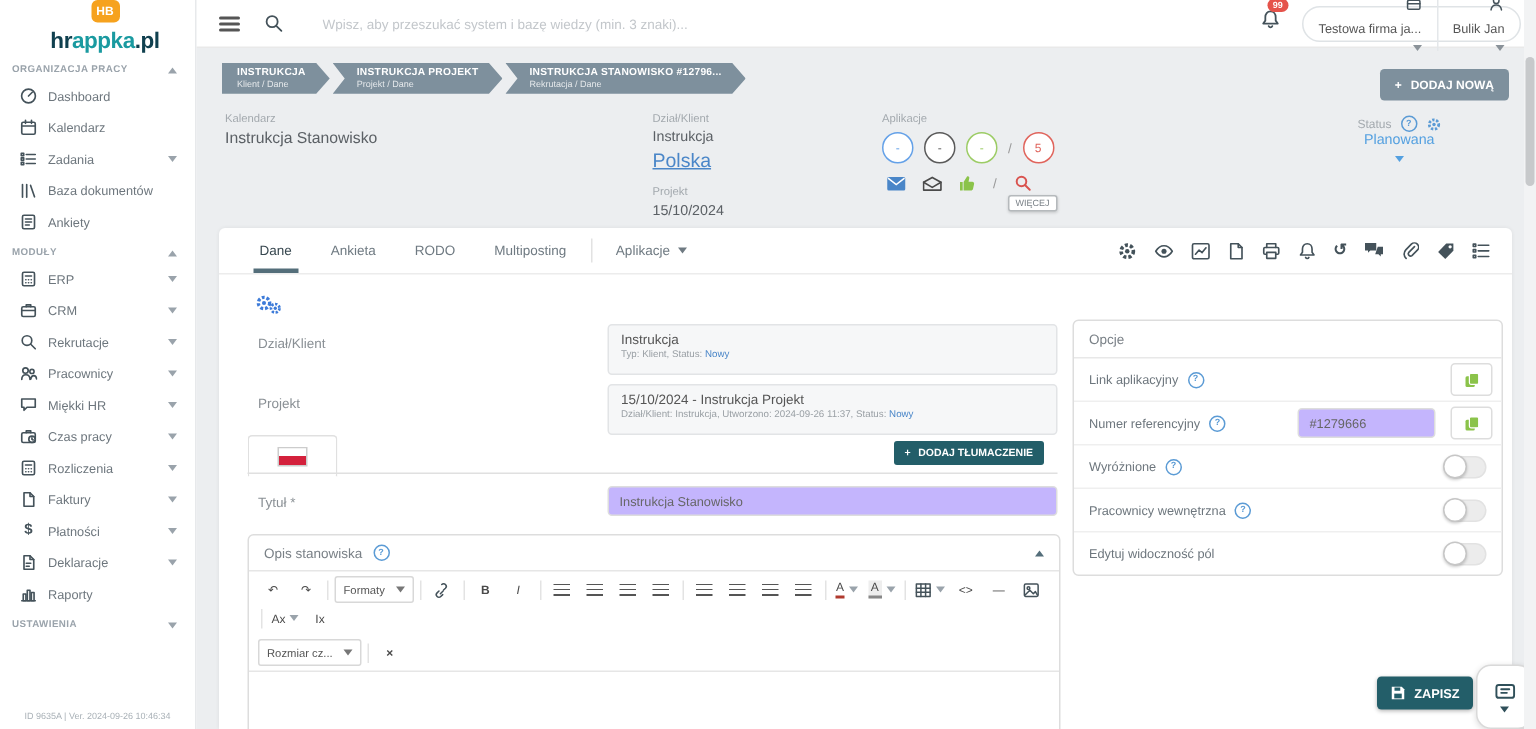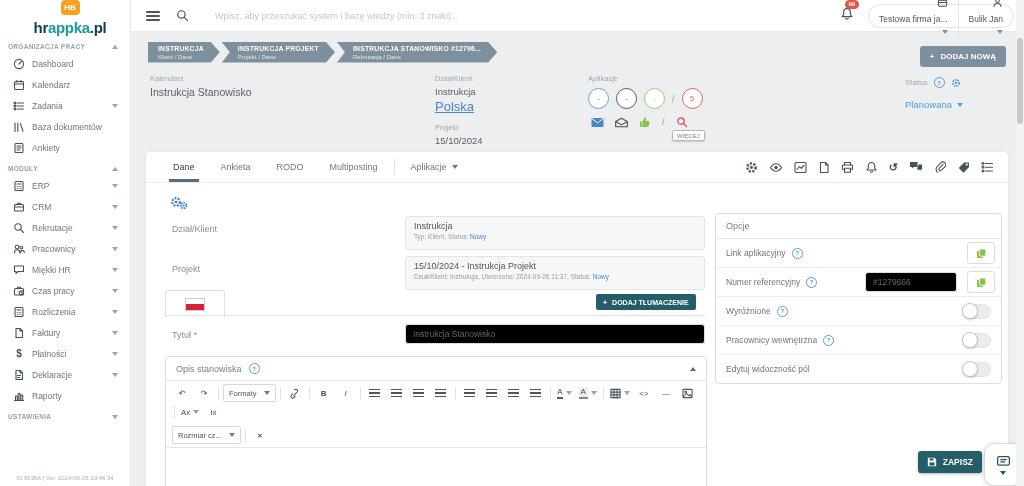--- a/index.html
+++ b/index.html
@@ -43,21 +43,21 @@
   .bc b{display:block;font-size:6.8px;letter-spacing:.2px;}
   .bc i{display:block;font-style:normal;font-size:6px;opacity:.8;margin-top:1.5px;}
   .btn-slate{position:absolute;right:18px;top:46px;height:21px;background:#7e909d;border-radius:3px;color:#fff;font-size:8px;font-weight:bold;display:flex;align-items:center;gap:6px;padding:0 10px;cursor:pointer;}
   .lab{font-size:7.5px;color:#a3a9ae;}
   .val{font-size:10.5px;color:#5b6065;margin-top:3px;}
   .val-s{font-size:9.5px;color:#5b6065;margin-top:3px;}
   .link{font-size:13px;color:#4a86c8;text-decoration:underline;margin-top:2px;cursor:pointer;}
   .circle{width:19px;height:19px;border-radius:50%;display:flex;align-items:center;justify-content:center;font-size:8px;cursor:pointer;background:#fff;}
   .slash{color:#999;font-size:9px;}
   .wiecej{position:absolute;border:1px solid #b5b9bc;background:#fff;color:#7a8187;font-size:6px;padding:1.5px 4px;border-radius:2px;box-shadow:0 1px 2px rgba(0,0,0,.15);cursor:pointer;}
-  .status-val{font-size:9.5px;color:#54a0e0;margin-top:11px;display:flex;align-items:center;gap:5px;cursor:pointer;}
+  .status-val{font-size:9.5px;color:#54a0e0;margin-top:0;display:flex;align-items:center;gap:5px;cursor:pointer;flex-direction:column;}
   .status-val .caret{border-top-color:#54a0e0;}
   .help{display:inline-flex;width:9px;height:9px;border:1px solid #5b9bd5;border-radius:50%;color:#5b9bd5;font-size:6px;align-items:center;justify-content:center;font-weight:bold;flex:0 0 auto;cursor:pointer;}
   
   .card{position:absolute;left:146px;top:152px;width:862px;height:334px;background:#fff;border-radius:4px 4px 0 0;box-shadow:0 0 3px rgba(0,0,0,.07);}
   .tabs{display:flex;align-items:stretch;height:30px;border-bottom:1px solid #ececec;padding-left:14px;}
   .tab{display:flex;align-items:center;padding:0 13px;font-size:9px;color:#6f7a82;position:relative;cursor:pointer;gap:5px;}
   .tab.active{color:#37474f;}
   .tab.active::after{content:"";position:absolute;left:9px;right:9px;bottom:0;height:3px;background:#546e7a;}
   .tab .caret{border-top-color:#6f7a82;}
   .vdiv{width:1px;background:#e2e2e2;margin:7px 3px;}
@@ -69,21 +69,21 @@
   .fld-box{position:absolute;left:259px;width:300px;height:34px;background:#f6f7f8;border:1px solid #e2e4e6;border-radius:3px;padding:4px 8px;box-sizing:border-box;cursor:pointer;}
   .fld-box .l1{font-size:9px;color:#555;}
   .fld-box .l2{font-size:6.5px;color:#9aa0a5;margin-top:2px;}
   .blue{color:#4a86c8;}
   .flag-tab{position:absolute;left:19px;top:138px;width:58px;height:26px;border:1px solid #e0e0e0;border-bottom:1px solid #fff;border-radius:3px 3px 0 0;display:flex;align-items:center;justify-content:center;cursor:pointer;z-index:2;}
   .flag{width:20px;height:13px;border:1px solid #ccc;box-sizing:border-box;}
   .flag .t{height:50%;background:#fff;}
   .flag .b{height:50%;background:#d4213c;}
   .tab-line{position:absolute;left:19px;top:163px;width:540px;height:1px;background:#e0e0e0;}
   .btn-teal{background:#235e69;color:#fff;font-size:7px;font-weight:bold;border-radius:2px;display:flex;align-items:center;gap:5px;padding:0 7px;height:16px;cursor:pointer;}
-  .txt-input{border:1px solid #ddd;border-radius:3px;height:20px;font-size:8.5px;color:#666;padding:0 7px;outline:none;background:#000000;font-family:"Liberation Sans",sans-serif;box-sizing:border-box;}
+  .txt-input{border:1px solid #ddd;border-radius:3px;height:20px;font-size:8.5px;color:#666;padding:0 7px;outline:none;background:#c4b5fd;font-family:"Liberation Sans",sans-serif;box-sizing:border-box;}
   
   .editor{position:absolute;left:19px;top:204px;width:540px;height:130px;border:1px solid #ddd;border-radius:4px 4px 0 0;background:#fff;overflow:hidden;}
   .ed-head{height:23px;display:flex;align-items:center;gap:7px;padding:0 10px;font-size:9px;color:#7a8187;}
   .ed-head .caret{border-top-color:#546e7a;}
   .ed-toolbar{border-top:1px solid #e6e6e6;border-bottom:1px solid #e6e6e6;padding:3px 6px;display:flex;flex-wrap:wrap;align-items:center;gap:2px;background:#fff;}
   .tbtn{min-width:16px;height:16px;display:flex;align-items:center;justify-content:center;font-size:8px;color:#4a4a4a;cursor:pointer;padding:0 2px;gap:3px;}
   .tbtn.bold{font-weight:bold;}
   .tbtn.ital{font-style:italic;}
   .tsep{width:1px;height:13px;background:#e3e3e3;margin:0 2px;}
   .tdrop{border:1px solid #d8d8d8;border-radius:2px;height:16px;display:flex;align-items:center;gap:7px;padding:0 5px;font-size:7.5px;color:#555;cursor:pointer;}

